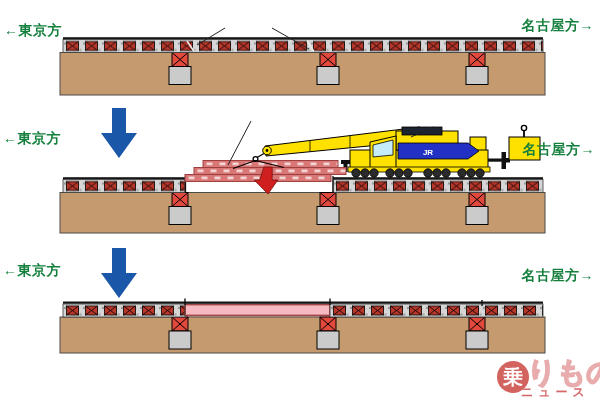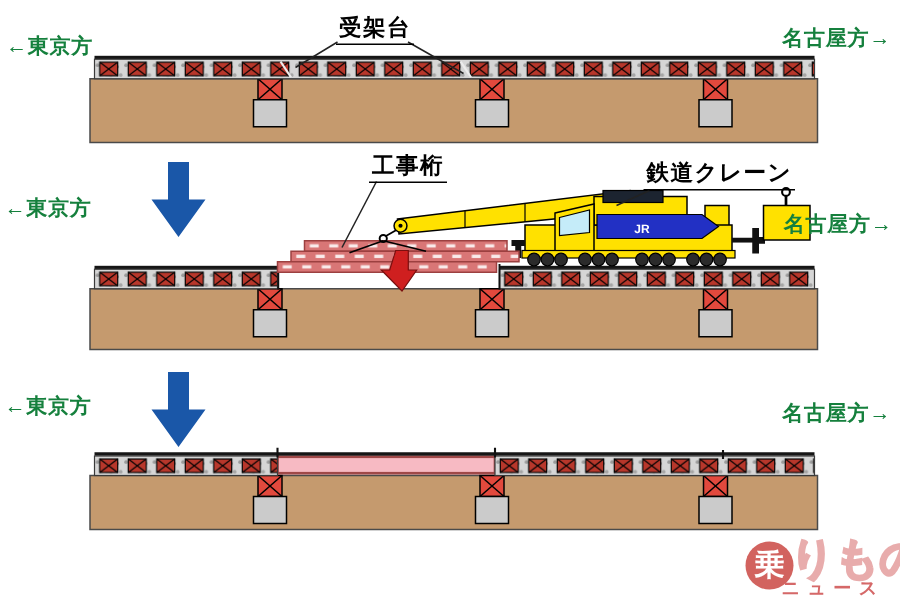--- a/index.html
+++ b/index.html
@@ -170,26 +170,23 @@
       <rect width="213" height="13" fill="url(#ballast)" stroke="#3a3a3a" stroke-width="0.8"></rect>
     </g>
     <line x1="185" y1="298.5" x2="185" y2="305" stroke="#111" stroke-width="1.4"></line>
     <line x1="330" y1="298.5" x2="330" y2="305" stroke="#111" stroke-width="1.4"></line>
     <line x1="482" y1="300" x2="482" y2="306" stroke="#111" stroke-width="1.4"></line>
   </g>
 </svg>
 
   <div class="lbl" style="left:4px;top:22px">←東京方</div>
   <div class="lbl" style="right:6px;top:17px">名古屋方→</div>
-  <div class="callout" style="left:224px;top:9px">受架台</div>
 
   <div class="lbl" style="left:3px;top:130px">←東京方</div>
   <div class="lbl" style="right:5px;top:141px">名古屋方→</div>
-  <div class="callout" style="left:246px;top:101px">工事桁</div>
-  <div class="callout" style="left:429px;top:106px">鉄道クレーン</div>
 
   <div class="lbl" style="left:3px;top:262px">←東京方</div>
   <div class="lbl" style="right:6px;top:267px">名古屋方→</div>
 
   <div class="wm">
     <span class="wm-circle">乗</span>
     <span class="wm-outline">りもの</span>
     <span class="wm-sub">ニュース</span>
   </div>
 </div>

